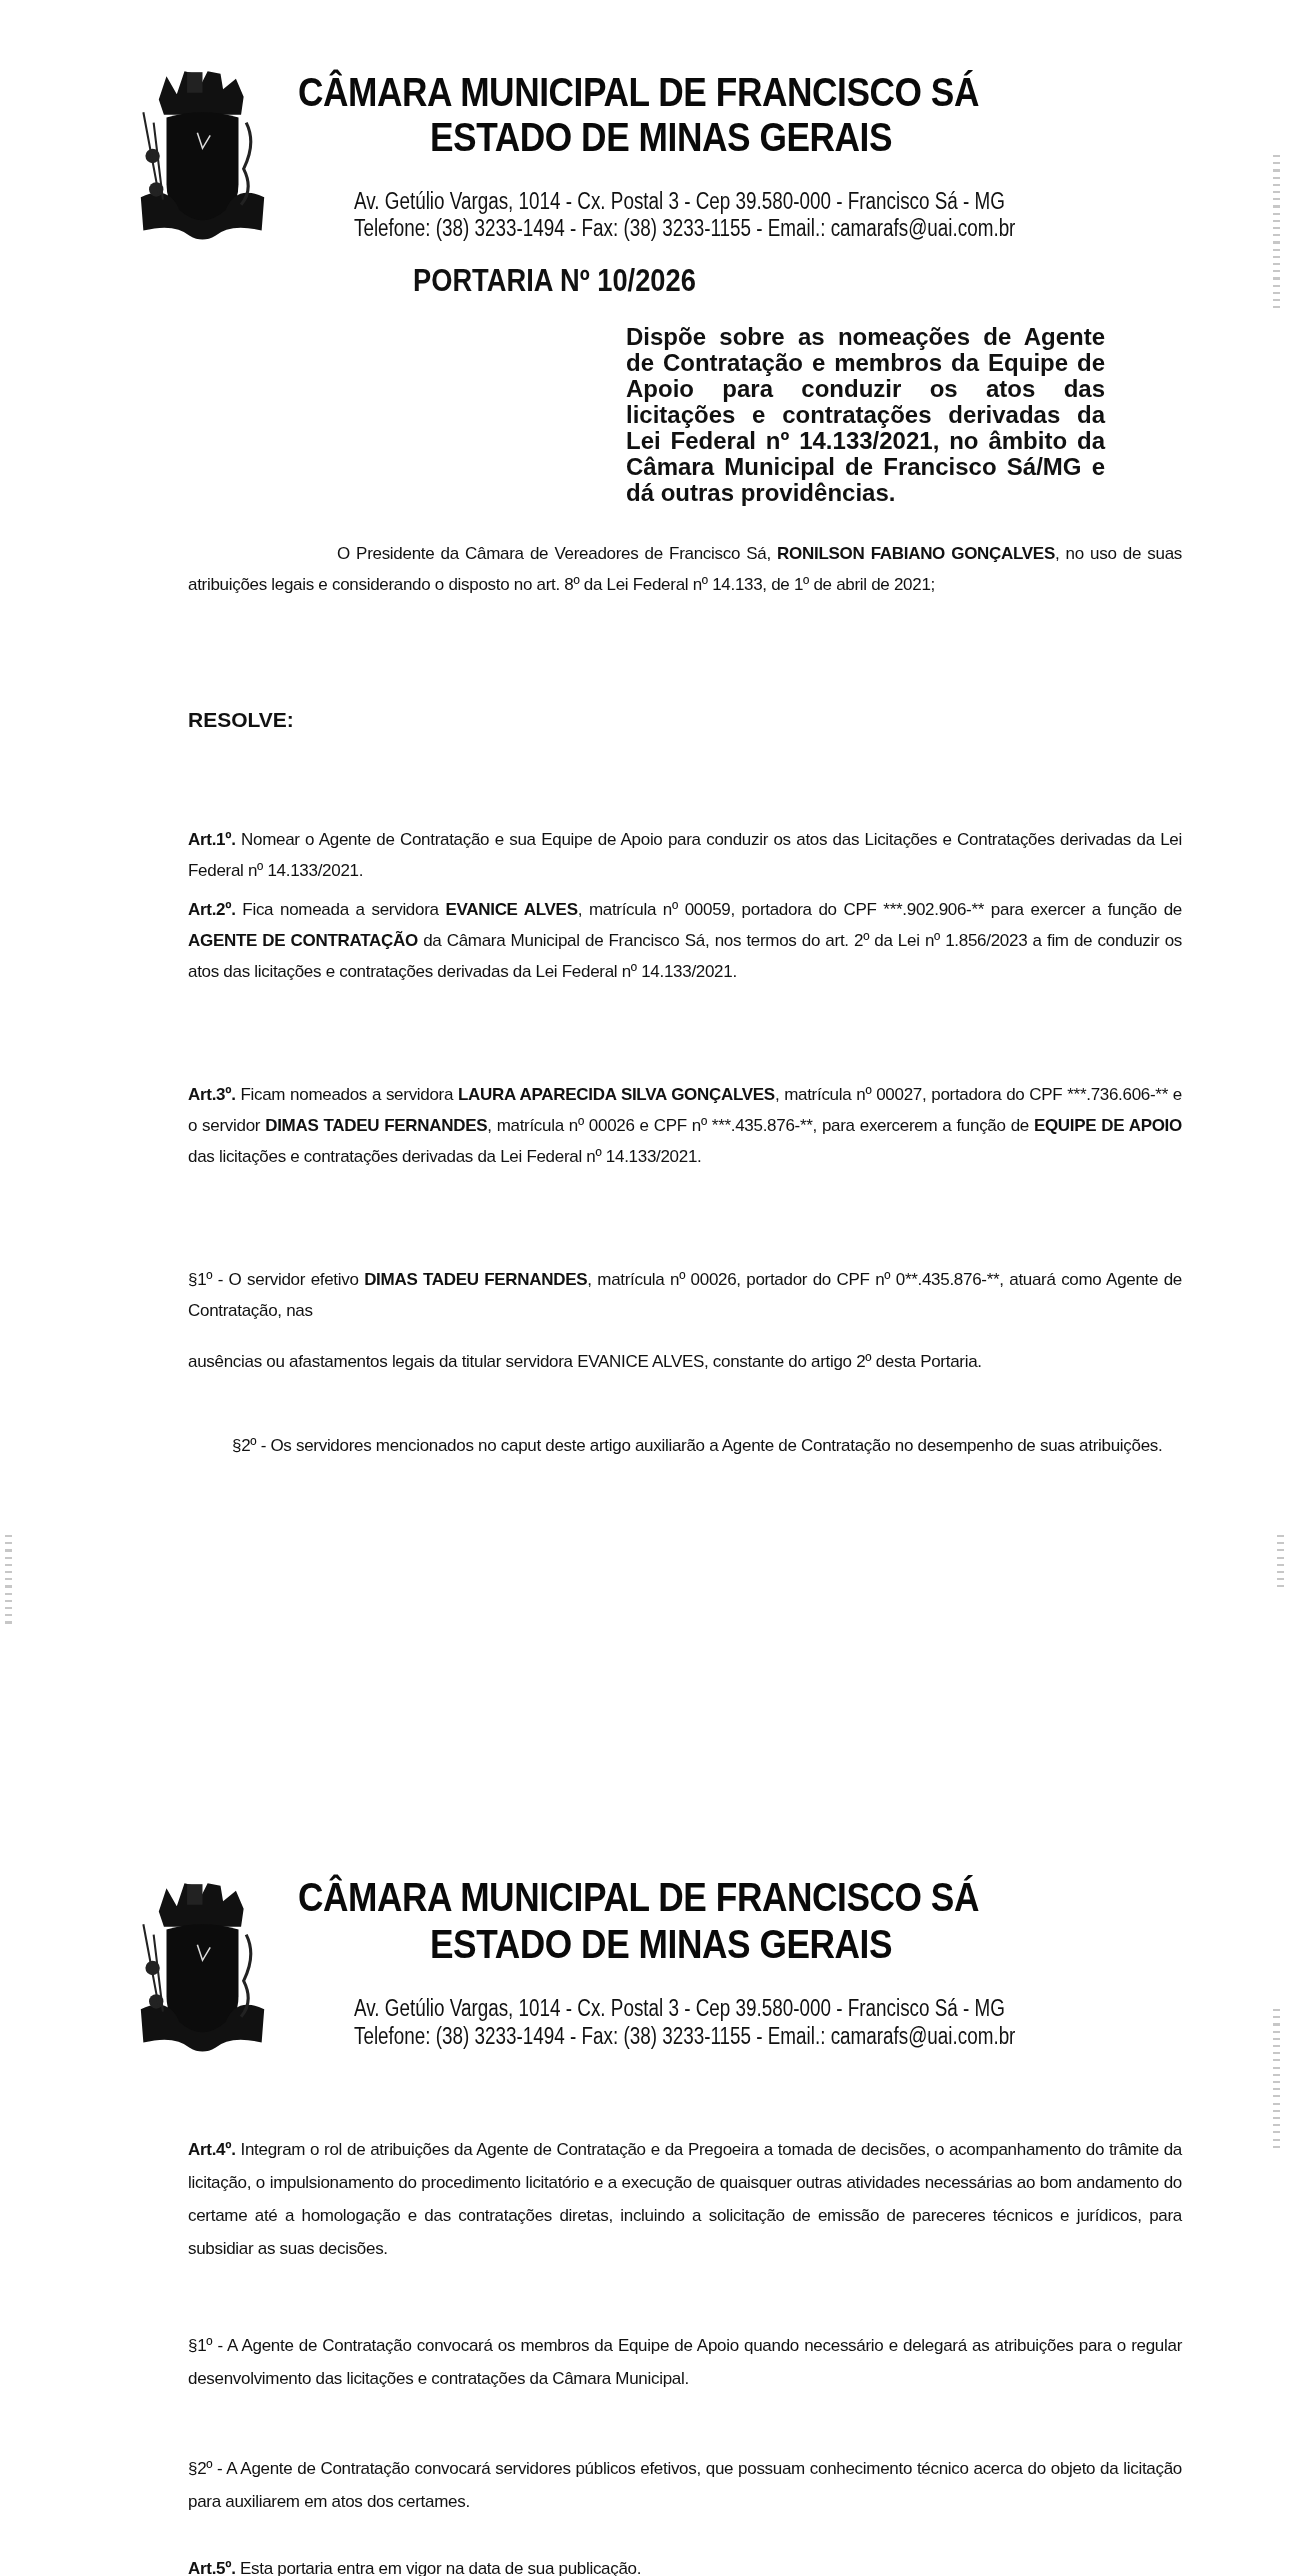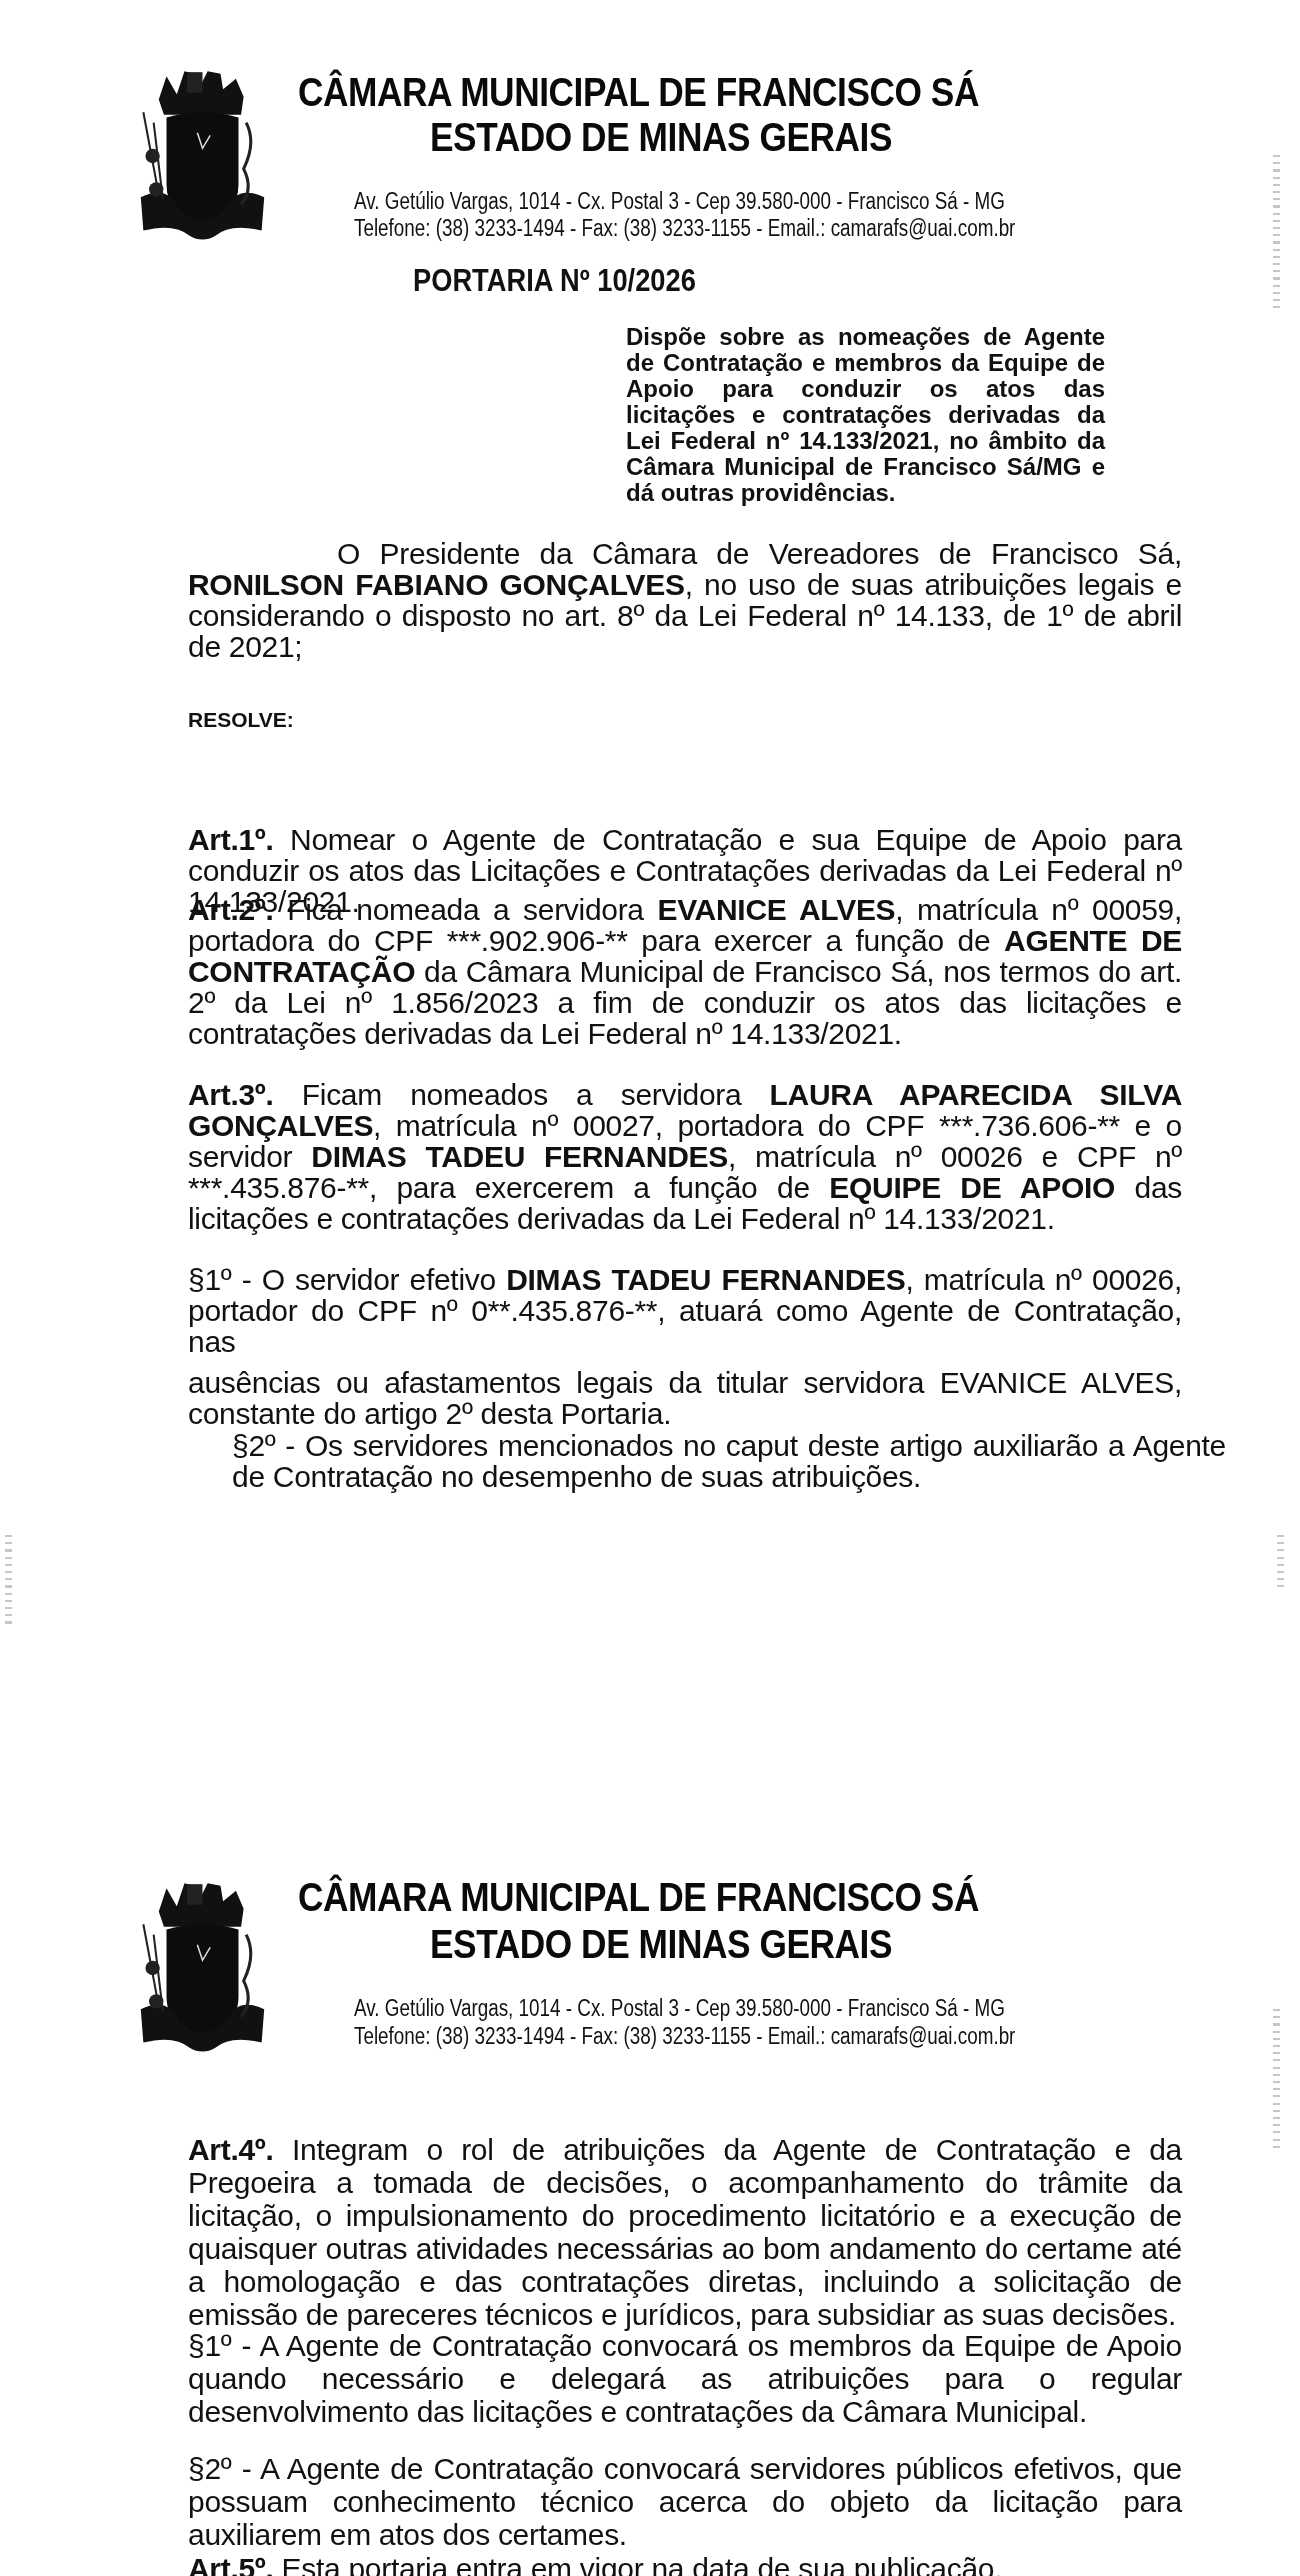--- a/index.html
+++ b/index.html
@@ -8,21 +8,21 @@
   .crest { position: absolute; width: 129px; height: 180px; }
   .hdr-title { position: absolute; font-family: "Liberation Sans", sans-serif; font-weight: bold;
                font-size: 41px; line-height: 45px; letter-spacing: -0.5px; transform: scaleX(0.86); transform-origin: left top;
                white-space: nowrap; color: #0a0a0a; }
   .hdr-addr { position: absolute; font-size: 23px; line-height: 27px; white-space: nowrap;
               transform: scaleX(0.82); transform-origin: left top; color: #111; }
   .portaria-title { position: absolute; font-weight: bold; font-size: 31px; white-space: nowrap;
                     transform: scaleX(0.88); transform-origin: left top; }
   .summary { position: absolute; font-weight: bold; font-size: 24px; line-height: 26px;
              text-align: justify; text-align-last: left; }
-  .para { position: absolute; left: 188px; width: 994px; font-size: 30px; line-height: 31px;
+  .para { position: absolute; left: 188px; width: 994px; font-size: 17px; line-height: 31px;
           text-align: justify; letter-spacing: -0.3px; }
   .para b { font-weight: bold; }
   .resolve { position: absolute; left: 188px; font-weight: bold; font-size: 21px; }
   .edge-noise { position: absolute; width: 7.2px; background: repeating-linear-gradient(#999 0 2.1px, transparent 2.1px 7.2px); opacity: .55; }
 </style>
 </head>
 <body>
 
 <div>
 
@@ -52,21 +52,21 @@
   <div class="resolve" style="top:708px;">RESOLVE:</div>
 
   <div class="para" style="top:824px;"><b>Art.1º.</b><span> Nomear o Agente de Contratação e sua Equipe de Apoio para conduzir os atos das Licitações e Contratações derivadas da Lei Federal nº 14.133/2021.</span></div>
 
   <div class="para" style="top:894px;"><b>Art.2º.</b><span> Fica nomeada a servidora </span><b>EVANICE ALVES</b><span>, matrícula nº 00059, portadora do CPF ***.902.906-** para exercer a função de </span><b>AGENTE DE CONTRATAÇÃO</b><span> da Câmara Municipal de Francisco Sá, nos termos do art. 2º da Lei nº 1.856/2023 a fim de conduzir os atos das licitações e contratações derivadas da Lei Federal nº 14.133/2021.</span></div>
 
   <div class="para" style="top:1079px;"><b>Art.3º.</b><span> Ficam nomeados a servidora </span><b>LAURA APARECIDA SILVA GONÇALVES</b><span>, matrícula nº 00027, portadora do CPF ***.736.606-** e o servidor </span><b>DIMAS TADEU FERNANDES</b><span>, matrícula nº 00026 e CPF nº ***.435.876-**, para exercerem a função de </span><b>EQUIPE DE APOIO</b><span> das licitações e contratações derivadas da Lei Federal nº 14.133/2021.</span></div>
 
   <div class="para" style="top:1264px;"><span>§1º - O servidor efetivo </span><b>DIMAS TADEU FERNANDES</b><span>, matrícula nº 00026, portador do CPF nº 0**.435.876-**, atuará como Agente de Contratação, nas</span></div>
 
-  <div class="para" style="top:1346px;margin-top:21px;">ausências ou afastamentos legais da titular servidora EVANICE ALVES, constante do artigo 2º desta Portaria.</div>
+  <div class="para" style="top:1346px;">ausências ou afastamentos legais da titular servidora EVANICE ALVES, constante do artigo 2º desta Portaria.</div>
 
   <div class="para" style="top:1430px;margin-left:44px;">§2º - Os servidores mencionados no caput deste artigo auxiliarão a Agente de Contratação no desempenho de suas atribuições.</div>
 
   <div class="edge-noise" style="left:1273px; top:155px; height:155px;"></div>
   <div class="edge-noise" style="left:5.2px; top:1535px; height:93px;"></div>
   <div class="edge-noise" style="left:1277px; top:1535px; height:57px;"></div>
 </div>
 
 <div>
 

